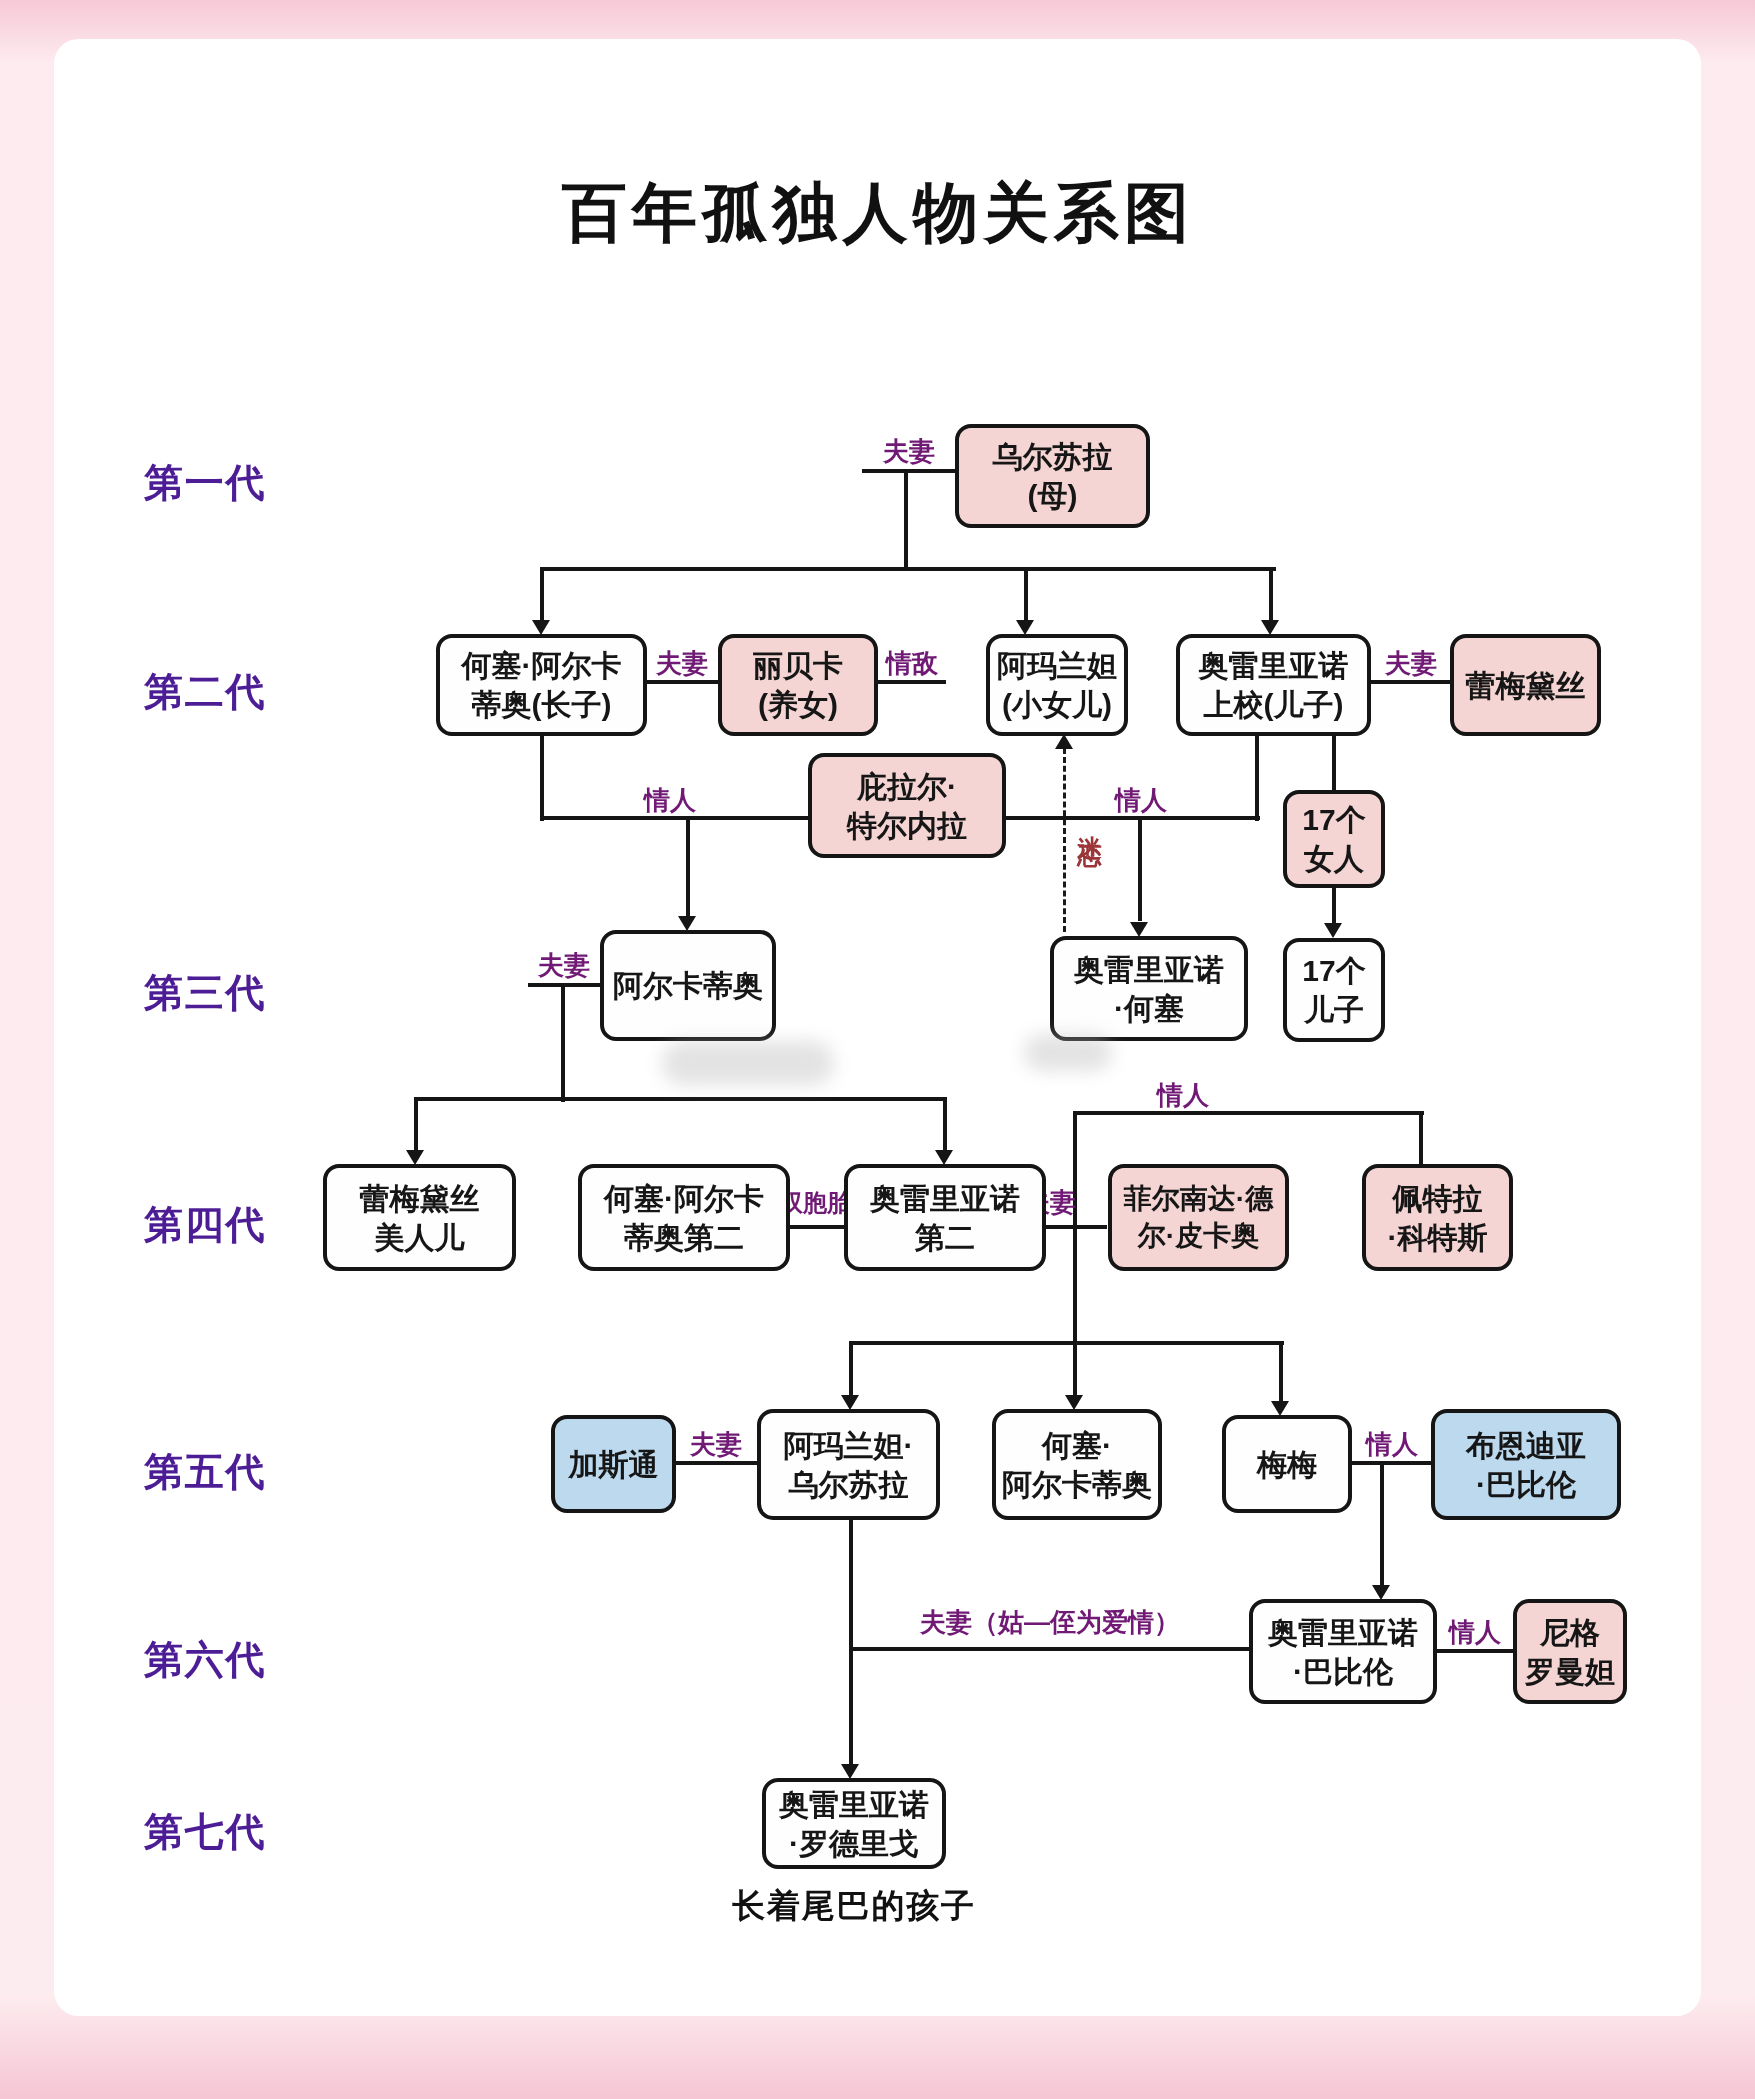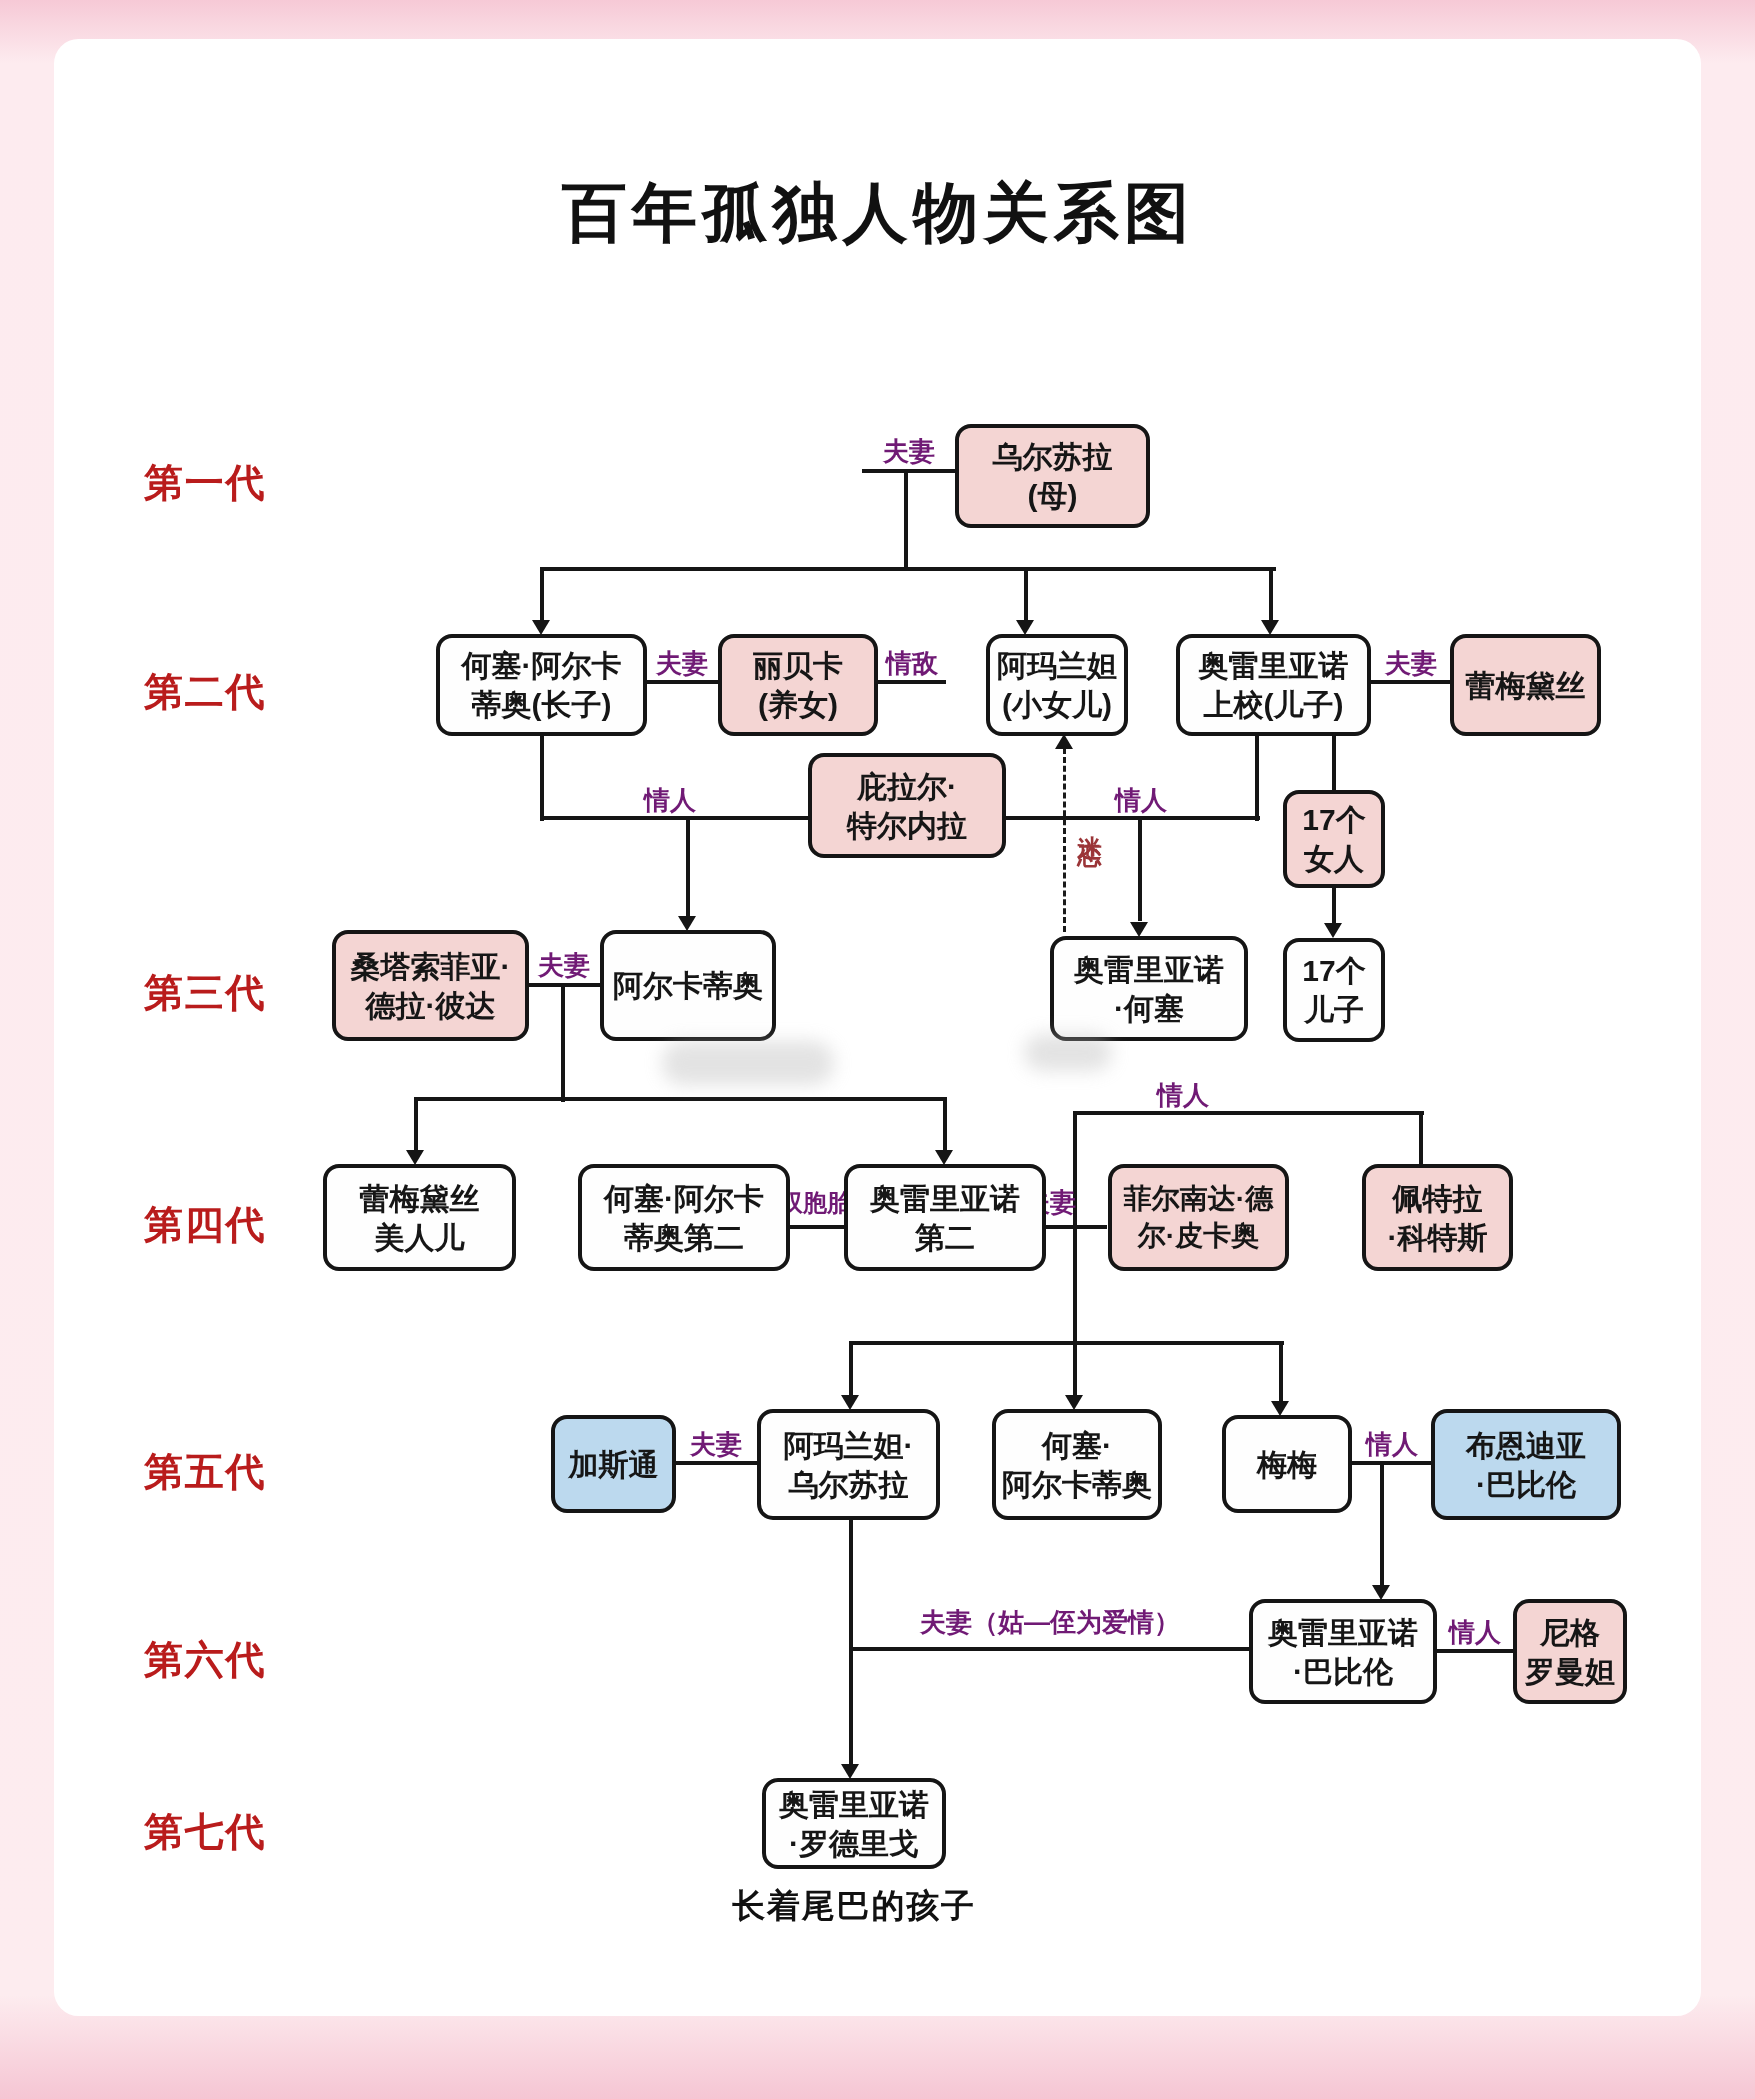--- a/index.html
+++ b/index.html
@@ -12,21 +12,21 @@
   .card{
     position:absolute;left:54px;top:39px;width:1647px;height:1977px;
     background:#ffffff;border-radius:24.6px;
   }
   .canvas{position:absolute;left:0;top:0;width:1756px;height:2100px;}
   .title{
     position:absolute;left:0;right:0;top:169px;text-align:center;
     font-size:65px;font-weight:900;color:#111;letter-spacing:5.3px;
   }
   .gen{
-    position:absolute;left:144px;font-size:39px;font-weight:900;color:#b91c1c;
+    position:absolute;left:144px;font-size:39px;font-weight:900;color:#4c1d95;
     letter-spacing:1.8px;
   }
   .box{
     position:absolute;box-sizing:border-box;
     background:#fefefe;border:4.4px solid #151515;border-radius:16px;
     display:flex;align-items:center;justify-content:center;text-align:center;
     font-size:30px;font-weight:900;color:#161616;line-height:1.3;
     white-space:pre-line;padding:3.5px 5.3px;
   }
   .box.pink{background:#f4d5d3;}
@@ -160,22 +160,20 @@
 (小女儿)</div>
   <div class="box" style="left:1176px;top:634px;width:195px;height:102px">奥雷里亚诺
 上校(儿子)</div>
   <div class="box pink" style="left:1450px;top:634px;width:151px;height:102px">蕾梅黛丝</div>
 
   <div class="box pink" style="left:808px;top:753px;width:198px;height:105px">庇拉尔·
 特尔内拉</div>
   <div class="box pink" style="left:1283px;top:790px;width:102px;height:98px">17个
 女人</div>
 
-  <div class="box pink" style="left:332px;top:930px;width:197px;height:111px">桑塔索菲亚·
-德拉·彼达</div>
   <div class="box" style="left:600px;top:930px;width:176px;height:111px">阿尔卡蒂奥</div>
   <div class="box" style="left:1050px;top:936px;width:198px;height:105px">奥雷里亚诺
 ·何塞</div>
   <div class="box" style="left:1283px;top:938px;width:102px;height:104px">17个
 儿子</div>
 
   <div class="box" style="left:323px;top:1164px;width:193px;height:107px">蕾梅黛丝
 美人儿</div>
   <div class="box" style="left:578px;top:1164px;width:212px;height:107px">何塞·阿尔卡
 蒂奥第二</div>

